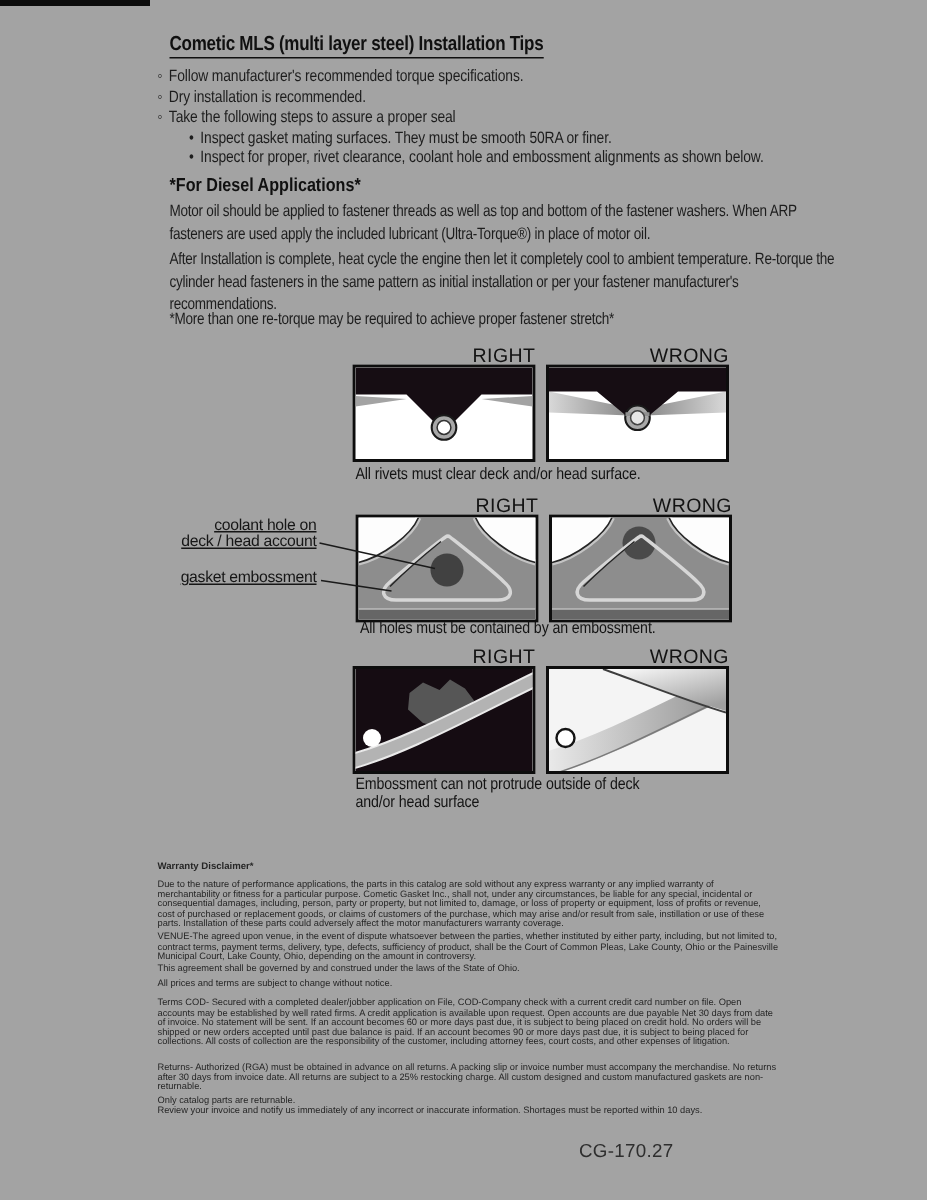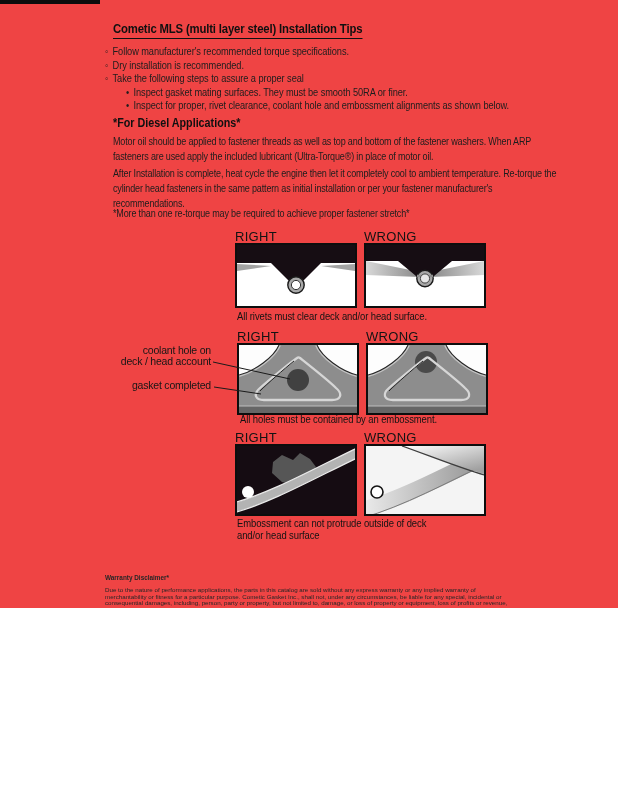--- a/index.html
+++ b/index.html
@@ -1,44 +1,44 @@
 <!DOCTYPE html>
 <html><head>
 <meta charset="utf-8">
 <style>
   html,body{margin:0;padding:0;background:#ffffff;}
-  .page{position:relative;width:618px;height:608px;background:#ef4444;overflow:hidden;
+  .page{position:relative;width:618px;height:800px;background:#a3a3a3;overflow:hidden;
         font-family:"Liberation Sans",sans-serif;color:#222;}
   .artifact-bar{position:absolute;left:0;top:0;width:100px;height:4px;background:#0c0c0c;}
 
   .title{position:absolute;left:113px;top:21px;font-size:13.5px;font-weight:bold;color:#101010;
          letter-spacing:-0.2px;padding-bottom:2px;border-bottom:1.8px solid #101010;
          transform:scaleX(0.84);transform-origin:left top;white-space:nowrap;}
 
   .tips{position:absolute;left:105px;top:45px;font-size:11px;line-height:13.6px;color:#1d1d1d;
         letter-spacing:-0.1px;transform:scaleX(0.84);transform-origin:left top;}
   .b-row{white-space:nowrap;}
   .b-marker{display:inline-block;width:9px;}
   .b-row.sub{margin-left:25px;}
 
   .h-diesel{position:absolute;left:113px;top:116px;font-size:12.5px;font-weight:bold;color:#101010;
             transform:scaleX(0.86);transform-origin:left top;white-space:nowrap;}
   .para{position:absolute;left:113px;width:544px;font-size:11px;line-height:14.8px;color:#1d1d1d;
         letter-spacing:-0.2px;transform:scaleX(0.82);transform-origin:left top;}
   .para-1{top:134px;} .para-2{top:166px;} .note{top:206px;}
 
-  .dlabel{position:absolute;width:122px;text-align:left;font-size:13px;color:#131313;
+  .dlabel{position:absolute;width:122px;text-align:right;font-size:13px;color:#131313;
           letter-spacing:0.3px;}
   .dbox{position:absolute;width:118px;height:61px;border:2px solid #0d0d0d;background:#fff;}
   .dbox.tall{height:68px;}
   .dbox svg{display:block;}
   .caption{position:absolute;font-size:11px;color:#131313;letter-spacing:-0.1px;line-height:11.8px;
            transform:scaleX(0.86);transform-origin:left top;white-space:nowrap;}
   .r2label{position:absolute;font-size:10.5px;line-height:11.3px;color:#161616;text-align:right;
-           letter-spacing:-0.2px;}
+           letter-spacing:-0.2px;text-decoration:underline;}
 
   .fine{position:absolute;left:105px;width:414px;font-size:6.2px;line-height:6.5px;color:#262626;
         letter-spacing:0;}
   .fine-h{font-weight:bold;font-size:6.4px;}
 
   .footer-code{position:absolute;left:386px;top:760px;font-size:12.5px;color:#2e2e2e;
                letter-spacing:0.2px;}
 
   .overlay{position:absolute;left:0;top:0;pointer-events:none;}
 </style>
@@ -98,21 +98,21 @@
   </div>
   <div class="caption" style="left:237px;top:311px;">All rivets must clear deck and/or head surface.</div>
 
   <div class="dlabel" style="left:237px;top:329px;">RIGHT</div>
   <div class="dlabel" style="left:366px;top:329px;">WRONG</div>
 
   <div class="r2label" style="left:95px;top:345px;width:116px;">
     <div>coolant hole on</div>
     <div>deck / head account</div>
   </div>
-  <div class="r2label" style="left:97px;top:380px;width:114px;">gasket completed</div>
+  <div class="r2label" style="left:97px;top:380px;width:114px;">gasket embossment</div>
 
   <div class="dbox tall" style="left:237px;top:343px;">
     <svg width="118" height="68" viewBox="0 0 118 68">
       <rect x="0" y="0" width="118" height="68" fill="#8d8d8d"></rect>
       <rect x="0" y="61" width="118" height="7" fill="#666666"></rect>
       <line x1="0" y1="61" x2="118" y2="61" stroke="#bdbdbd" stroke-width="1"></line>
       <path d="M40,0 C35,12 16,26 0,30" stroke="#c4c4c4" stroke-width="4" fill="none"></path>
       <path d="M0,0 H40 C35,12 16,26 0,30 Z" fill="#fdfdfd"></path>
       <path d="M40,0 C35,12 16,26 0,30" stroke="#262626" stroke-width="1.1" fill="none"></path>
       <path d="M78,0 C83,12 102,26 118,30" stroke="#c4c4c4" stroke-width="4" fill="none"></path>

